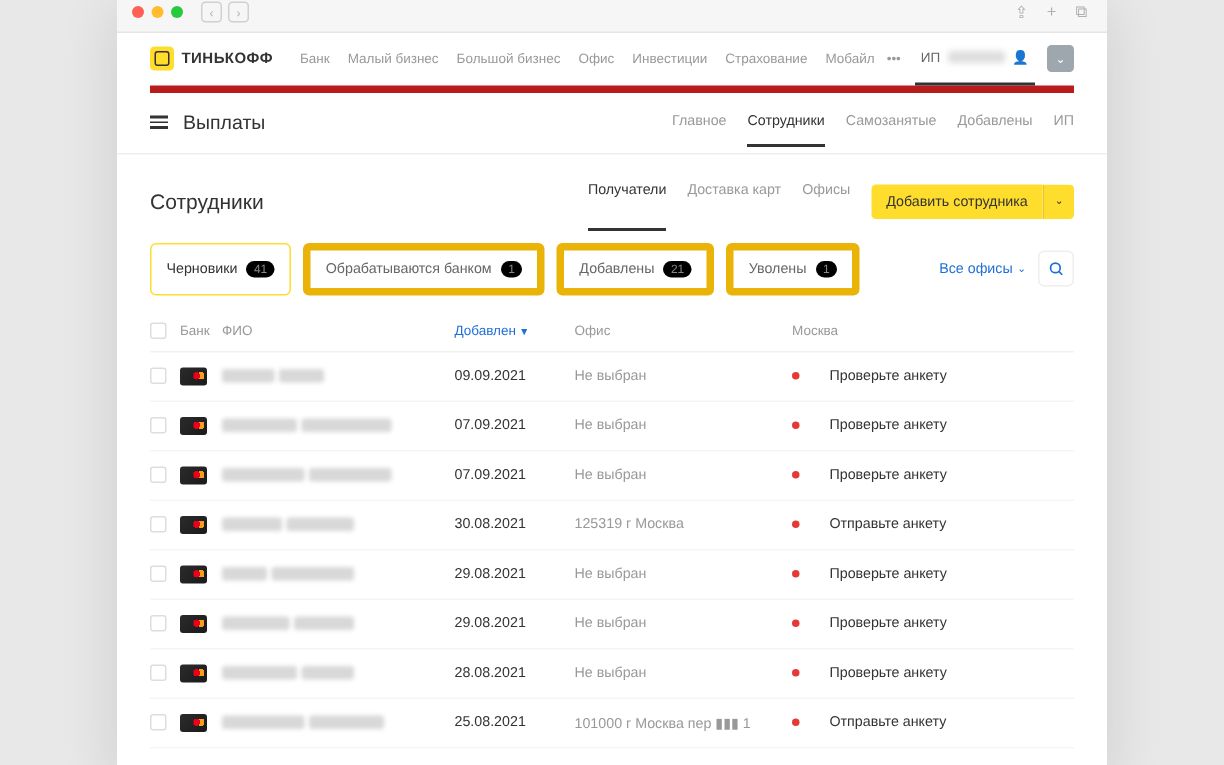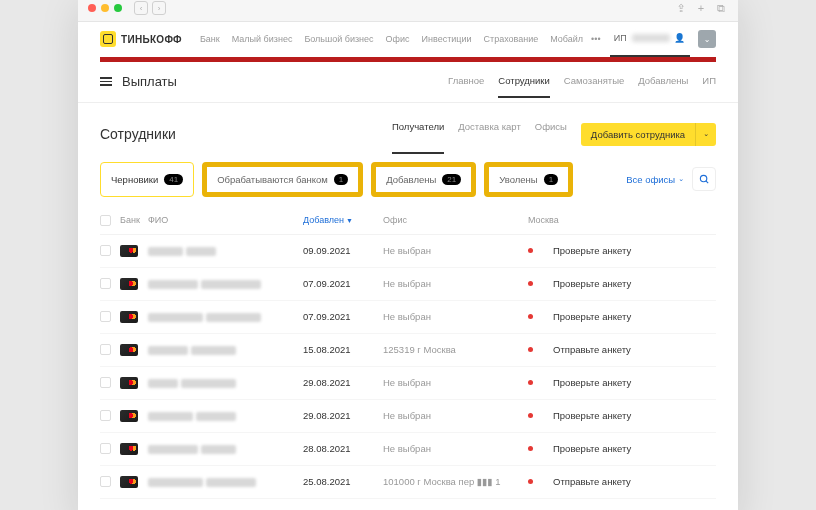--- a/index.html
+++ b/index.html
@@ -233,21 +233,21 @@
           </div>
         </div>
         <div class="row">
           <div class="col-check">
             <div class="checkbox"></div>
           </div>
           <div class="col-bank">
             <div class="bank-card"></div>
           </div>
           <div class="col-fio"><span class="fio-blur" style="width:40px"></span> <span class="fio-blur" style="width:45px"></span></div>
-          <div class="col-date col-date-cell">15.08.2021</div>
+          <div class="col-date col-date-cell">30.08.2021</div>
           <div class="col-office col-office-cell">125319 г Москва</div>
           <div class="col-status status-cell">
             <span class="status-dot"></span>
             <span>Отправьте анкету</span>
           </div>
         </div>
         <div class="row">
           <div class="col-check">
             <div class="checkbox"></div>
           </div>

